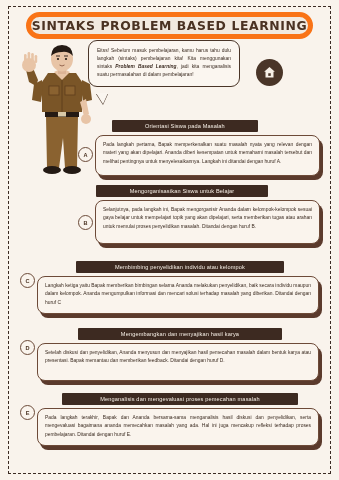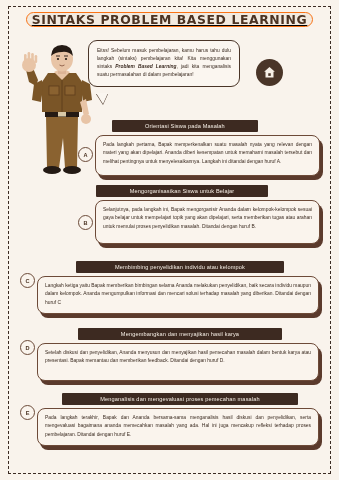--- a/index.html
+++ b/index.html
@@ -20,27 +20,26 @@
     position:absolute;
     left:8px;top:6px;right:8px;bottom:6px;
     border:1.4px dashed #3b2b23;
     box-sizing:border-box;
     pointer-events:none;
   }
   
   .title-pill{
     position:absolute;
     left:26px;top:12px;
-    width:287px;height:15px;
+    width:287px;height:27px;
     background:#f2eae0;
-    border:1px solid #f97316;
+    border:5px solid #f97316;
     border-radius:14px;
     display:flex;align-items:center;justify-content:center;
     box-sizing:border-box;
-    text-decoration:underline;
   }
   .title-text{
     font-size:12.4px;
     font-weight:bold;
     letter-spacing:0.6px;
     color:#4a3222;
     font-family:"DejaVu Sans", sans-serif;
     white-space:nowrap;
   }
   

